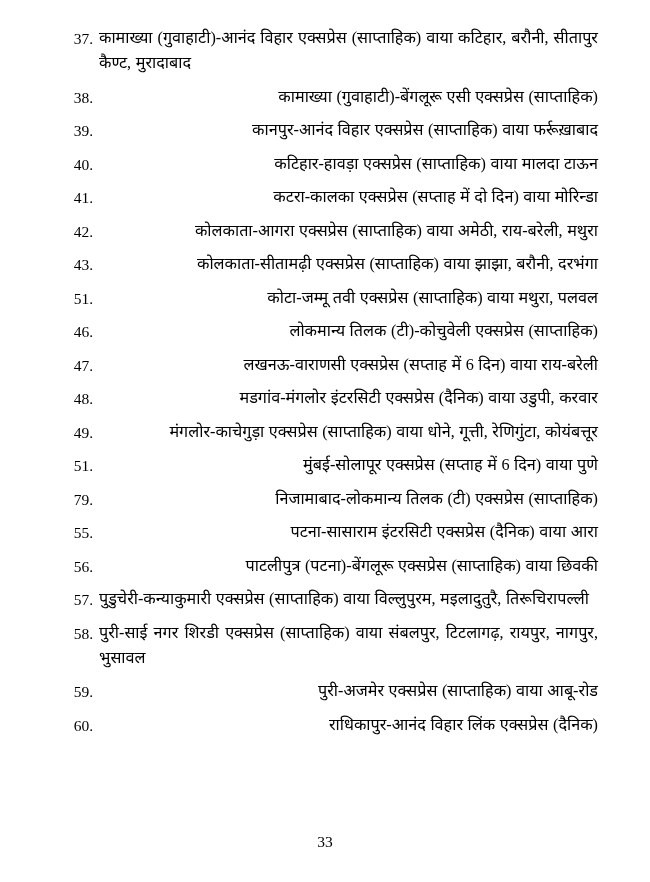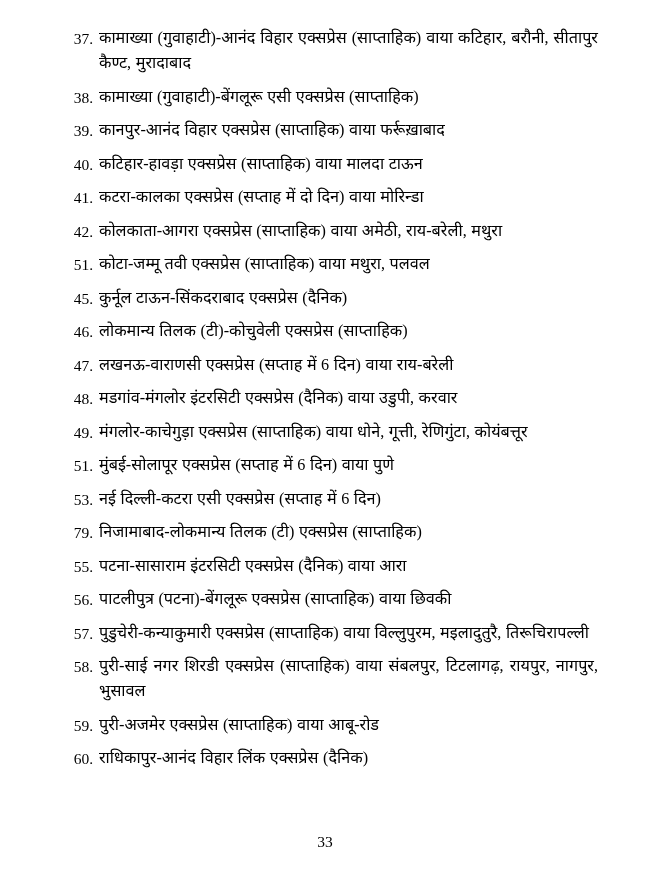--- a/index.html
+++ b/index.html
@@ -55,21 +55,21 @@
     line-height: 25px;
     text-align: justify;
     text-justify: inter-word;
     font-family: Liberation Serif, serif;
     word-spacing: 0.5px;
     hyphens: none;
   }
 
   
   .item-text.single {
-    text-align: left;
+    text-align: right;
   }
 
   .page-number {
     position: absolute;
     left: 0;
     right: 0;
     bottom: 31px;
     text-align: center;
     font-size: 15.5px;
     font-family: "Liberation Serif", "DejaVu Serif", serif;
@@ -99,50 +99,46 @@
       </li>
       <li class="list-item">
         <span class="item-number">41.</span>
         <span class="item-text single">कटरा-कालका एक्सप्रेस (सप्ताह में दो दिन) वाया मोरिन्डा</span>
       </li>
       <li class="list-item">
         <span class="item-number">42.</span>
         <span class="item-text single">कोलकाता-आगरा एक्सप्रेस (साप्ताहिक) वाया अमेठी, राय-बरेली, मथुरा</span>
       </li>
       <li class="list-item">
+        <span class="item-number">43.</span>
+        <span class="item-text single">कोलकाता-सीतामढ़ी एक्सप्रेस (साप्ताहिक) वाया झाझा, बरौनी, दरभंगा</span>
+      </li>
+      <li class="list-item">
         <span class="item-number">51.</span>
         <span class="item-text single">कोटा-जम्मू तवी एक्सप्रेस (साप्ताहिक) वाया मथुरा, पलवल</span>
-      </li>
-      <li class="list-item">
-        <span class="item-number">45.</span>
-        <span class="item-text single">कुर्नूल टाऊन-सिंकदराबाद एक्सप्रेस (दैनिक)</span>
       </li>
       <li class="list-item">
         <span class="item-number">46.</span>
         <span class="item-text single">लोकमान्य तिलक (टी)-कोचुवेली एक्सप्रेस (साप्ताहिक)</span>
       </li>
       <li class="list-item">
         <span class="item-number">47.</span>
         <span class="item-text single">लखनऊ-वाराणसी एक्सप्रेस (सप्ताह में 6 दिन) वाया राय-बरेली</span>
       </li>
       <li class="list-item">
         <span class="item-number">48.</span>
         <span class="item-text single">मडगांव-मंगलोर इंटरसिटी एक्सप्रेस (दैनिक) वाया उडुपी, करवार</span>
       </li>
       <li class="list-item">
         <span class="item-number">49.</span>
         <span class="item-text single">मंगलोर-काचेगुड़ा एक्सप्रेस (साप्ताहिक) वाया धोने, गूत्ती, रेणिगुंटा, कोयंबत्तूर</span>
       </li>
       <li class="list-item">
         <span class="item-number">51.</span>
         <span class="item-text single">मुंबई-सोलापूर एक्सप्रेस (सप्ताह में 6 दिन) वाया पुणे</span>
-      </li>
-      <li class="list-item">
-        <span class="item-number">53.</span>
-        <span class="item-text single">नई दिल्ली-कटरा एसी एक्सप्रेस (सप्ताह में 6 दिन)</span>
       </li>
       <li class="list-item">
         <span class="item-number">79.</span>
         <span class="item-text single">निजामाबाद-लोकमान्य तिलक (टी) एक्सप्रेस (साप्ताहिक)</span>
       </li>
       <li class="list-item">
         <span class="item-number">55.</span>
         <span class="item-text single">पटना-सासाराम इंटरसिटी एक्सप्रेस (दैनिक) वाया आरा</span>
       </li>
       <li class="list-item">

